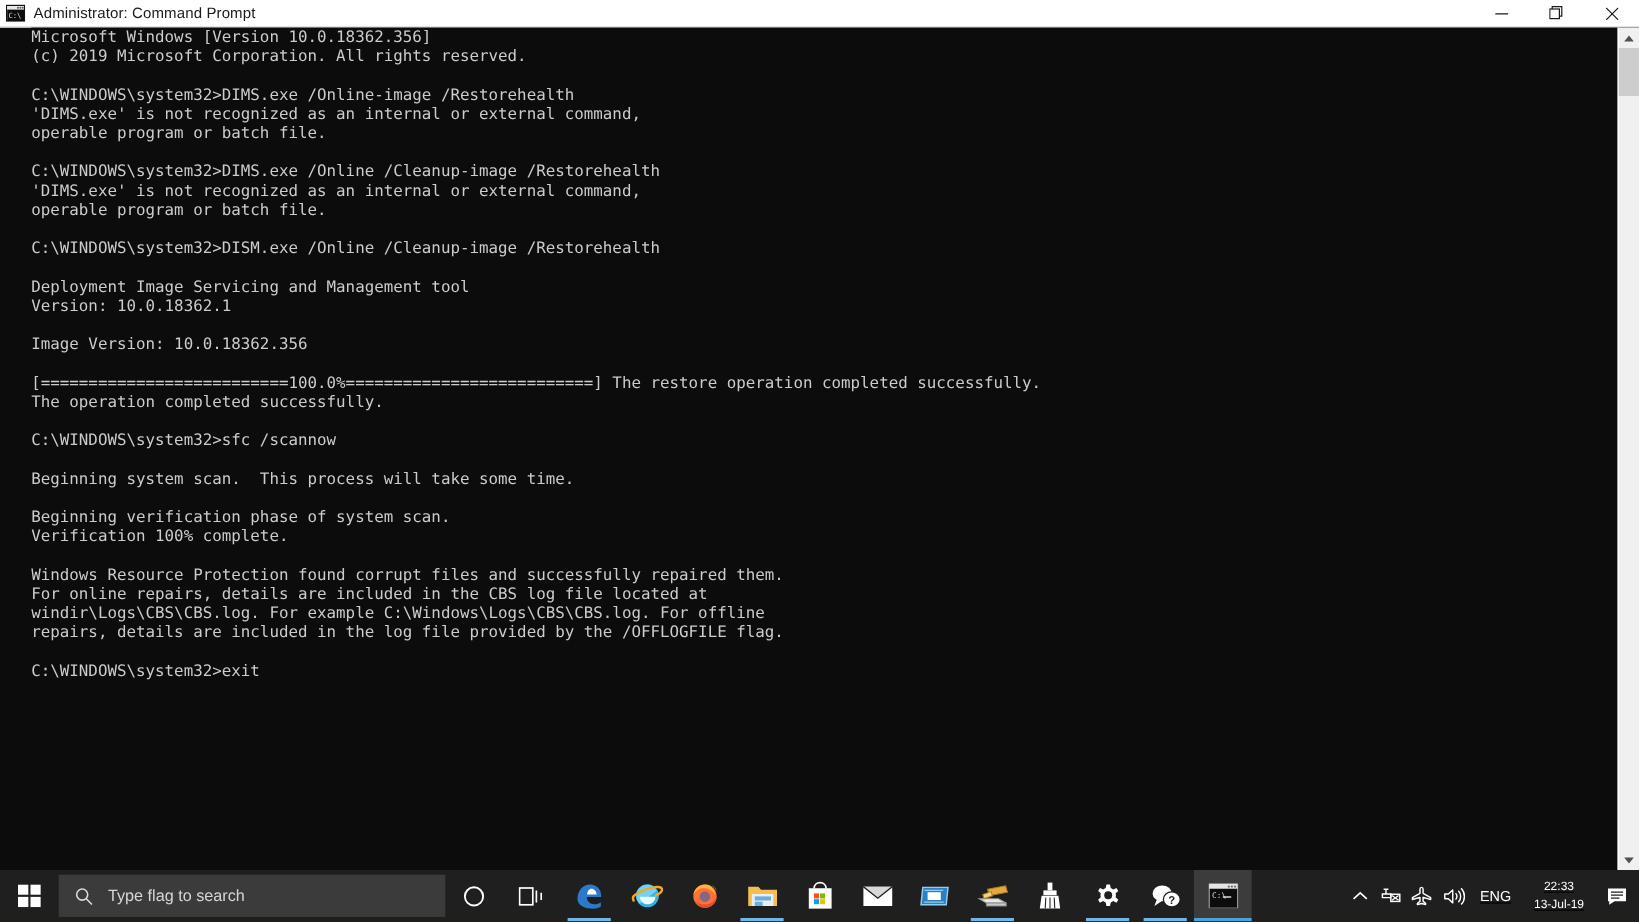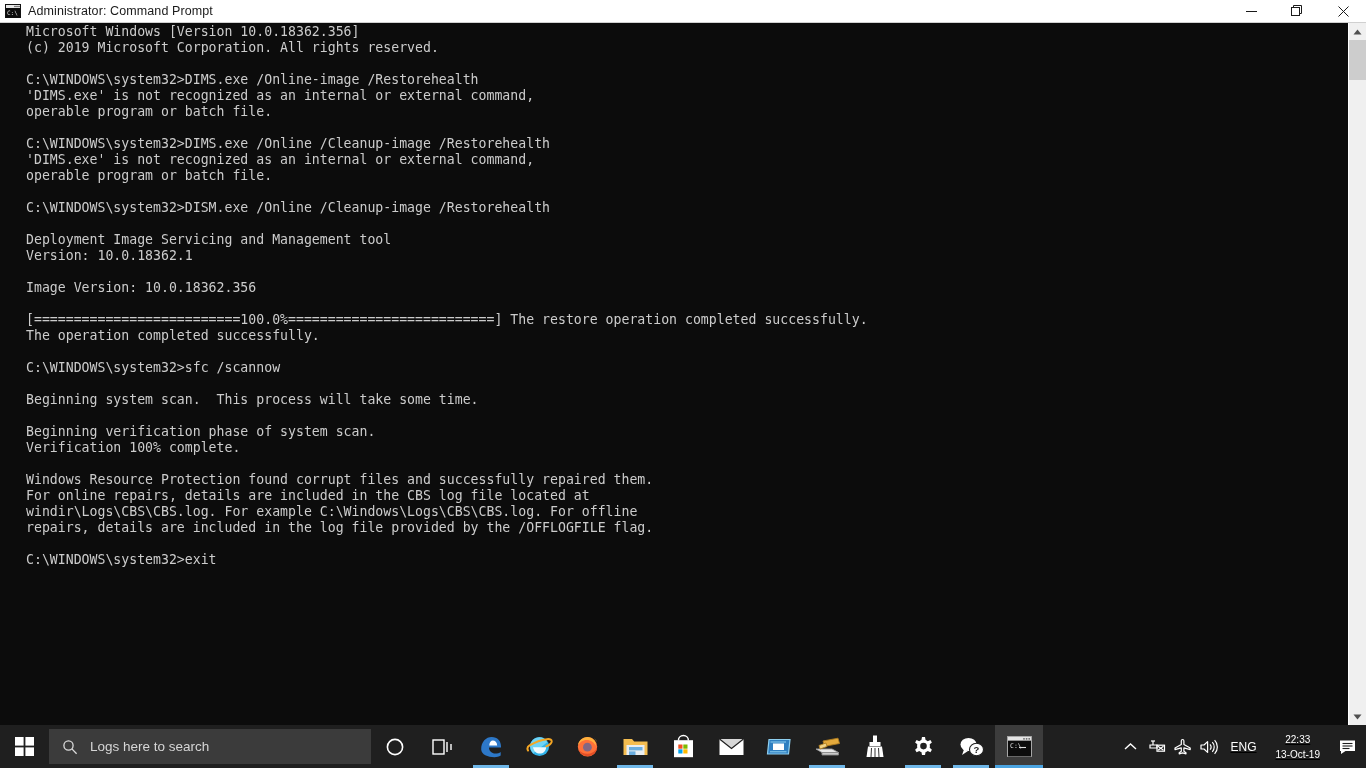--- a/index.html
+++ b/index.html
@@ -345,21 +345,21 @@
       </svg>
     </div>
 
     <div id="search-box">
       <div id="search-icon-wrap">
         <svg width="16" height="16" viewBox="0 0 16 16">
           <circle cx="6.5" cy="6.5" r="4.6" fill="none" stroke="#dcdcdc" stroke-width="1.3"></circle>
           <line x1="9.9" y1="9.9" x2="14.6" y2="14.8" stroke="#dcdcdc" stroke-width="1.3"></line>
         </svg>
       </div>
-      <div id="search-placeholder">Logs here to search</div>
+      <div id="search-placeholder">Type flag to search</div>
     </div>
 
     <div class="tb-item">
       <svg width="20" height="20" viewBox="0 0 20 20">
         <circle cx="10" cy="10" r="7.6" fill="none" stroke="#ffffff" stroke-width="1.6"></circle>
       </svg>
     </div>
 
     <div class="tb-item">
       <svg width="22" height="18" viewBox="0 0 22 18">
@@ -514,21 +514,21 @@
         <svg width="19" height="16" viewBox="0 0 19 16">
           <path d="M2.0 6.0 L5.0 6.0 L8.6 2.6 L8.6 13.4 L5.0 10.0 L2.0 10.0 Z" fill="none" stroke="#ffffff" stroke-width="1.2" stroke-linejoin="round"></path>
           <path d="M11.0 5.3 A4.2 4.2 0 0 1 11.0 10.7" fill="none" stroke="#ffffff" stroke-width="1.2"></path>
           <path d="M13.3 3.2 A7.0 7.0 0 0 1 13.3 12.8" fill="none" stroke="#ffffff" stroke-width="1.2"></path>
           <path d="M15.6 1.2 A9.8 9.8 0 0 1 15.6 14.8" fill="none" stroke="#ffffff" stroke-width="1.2"></path>
         </svg>
       </div>
       <div id="tray-lang">ENG</div>
       <div id="tray-clock">
         <div>22:33</div>
-        <div>13-Oct-19</div>
+        <div>13-Jul-19</div>
       </div>
       <div id="action-center">
         <svg width="20" height="18" viewBox="0 0 20 18">
           <path d="M2.0 2.5 L17.0 2.5 L17.0 13.0 L7.5 13.0 L3.0 16.0 L3.0 13.0 L2.0 13.0 Z" fill="#ffffff"></path>
           <line x1="4.5" y1="5.5" x2="14.5" y2="5.5" stroke="#1f1f1f" stroke-width="1.1"></line>
           <line x1="4.5" y1="8.0" x2="14.5" y2="8.0" stroke="#1f1f1f" stroke-width="1.1"></line>
           <line x1="4.5" y1="10.5" x2="11.5" y2="10.5" stroke="#1f1f1f" stroke-width="1.1"></line>
         </svg>
       </div>
     </div>

